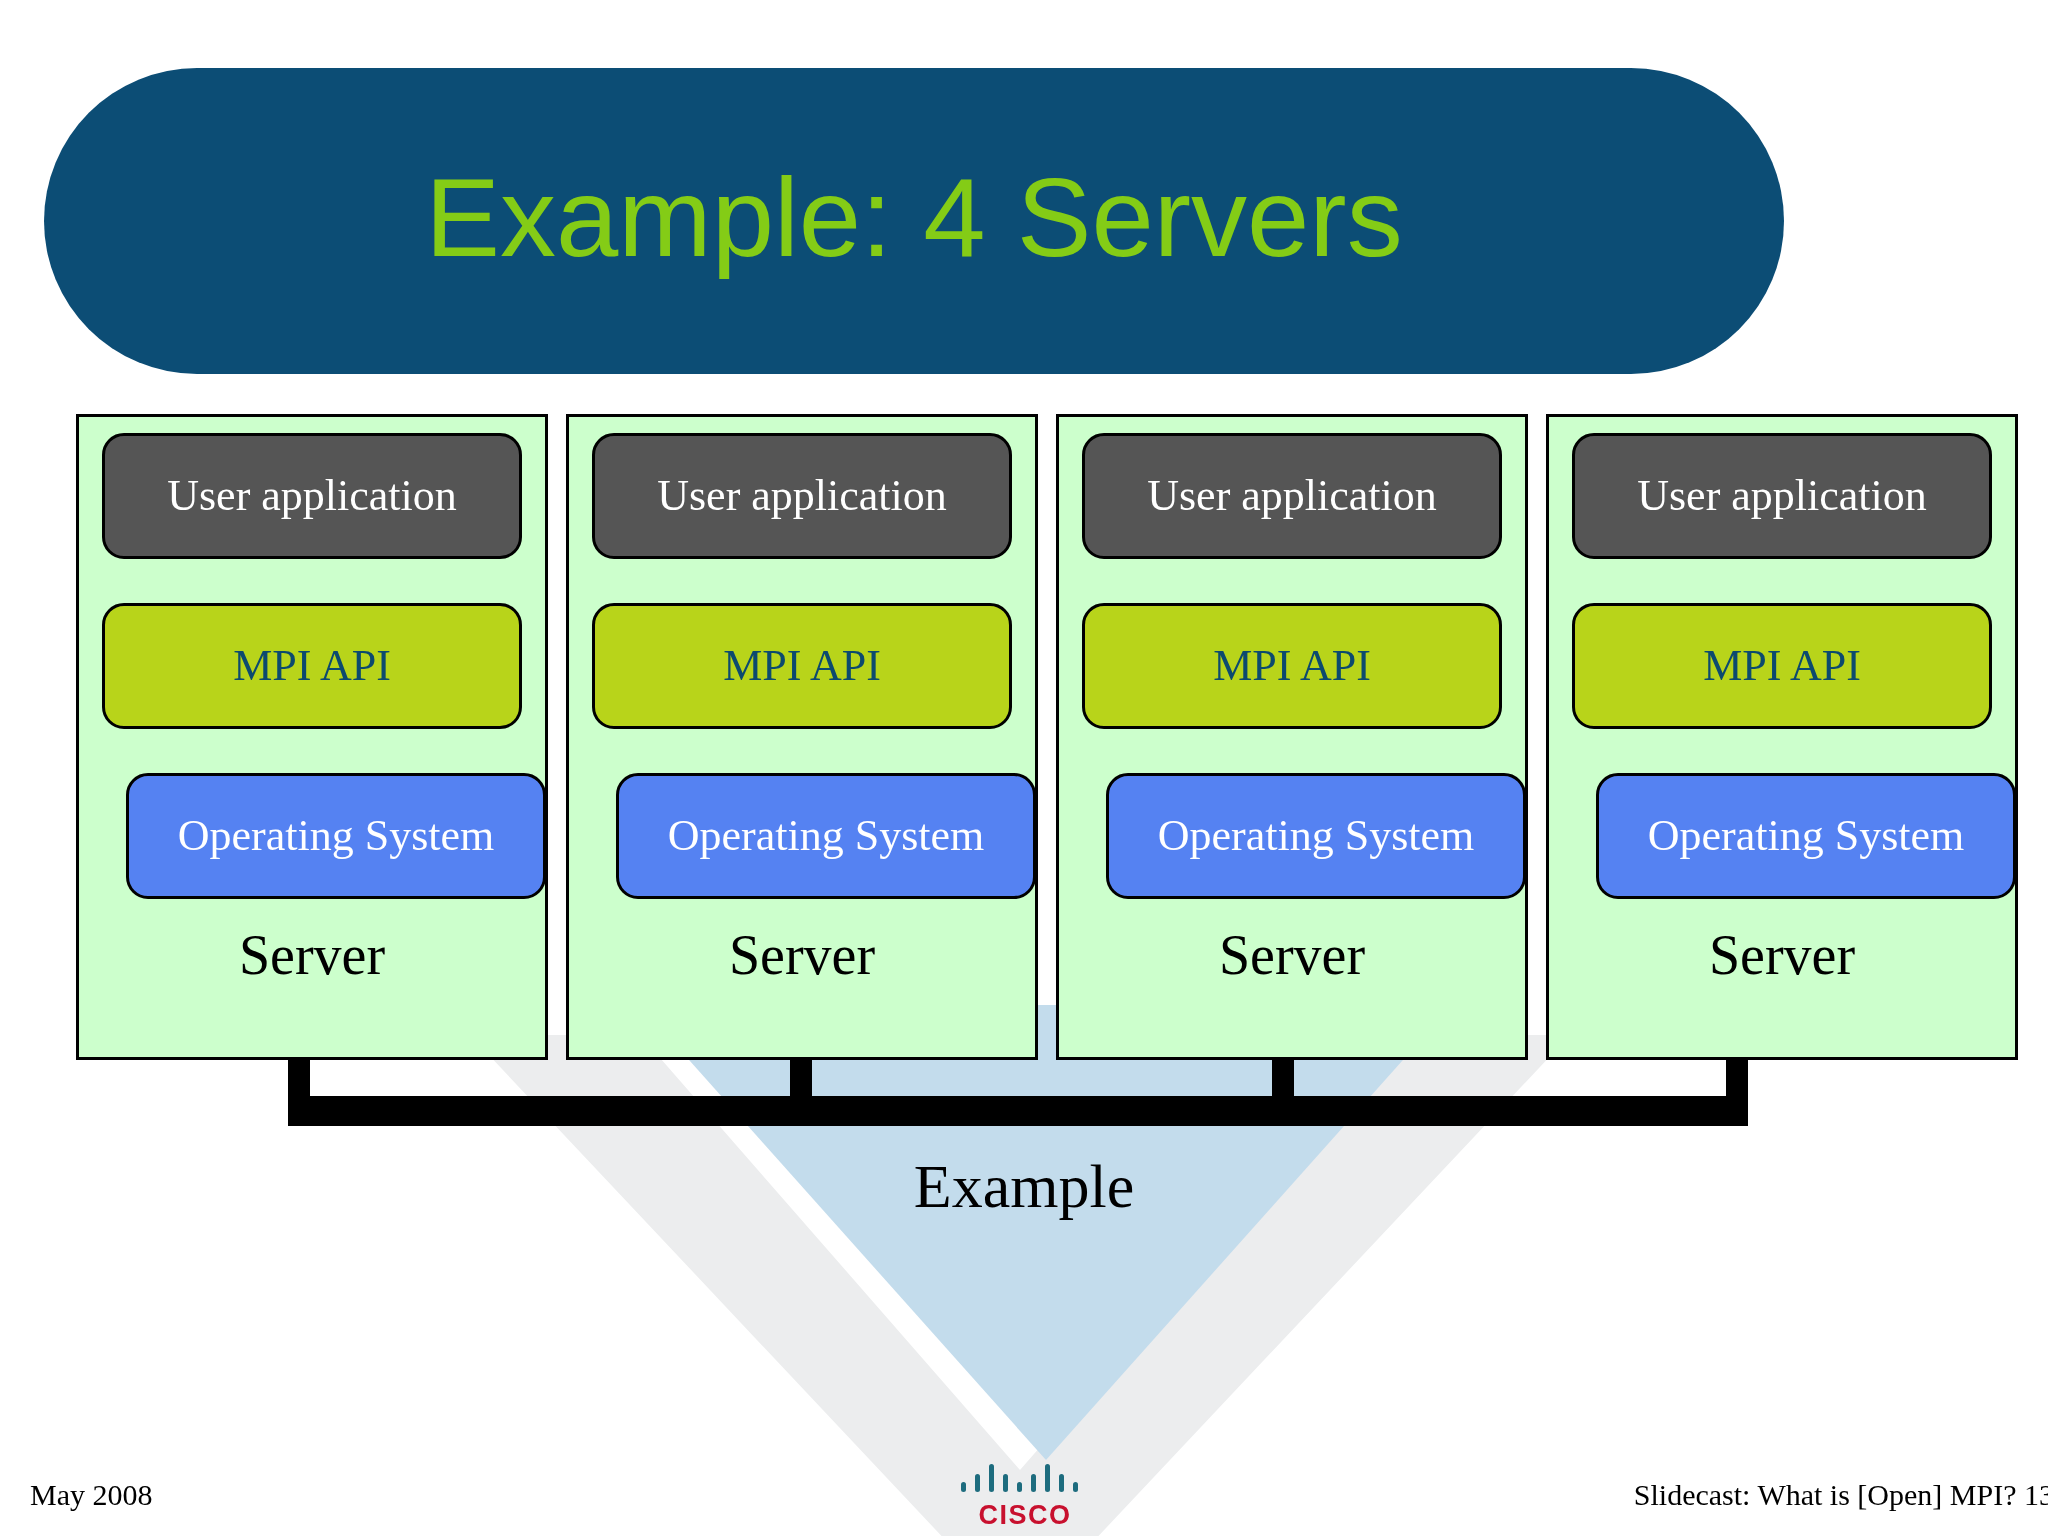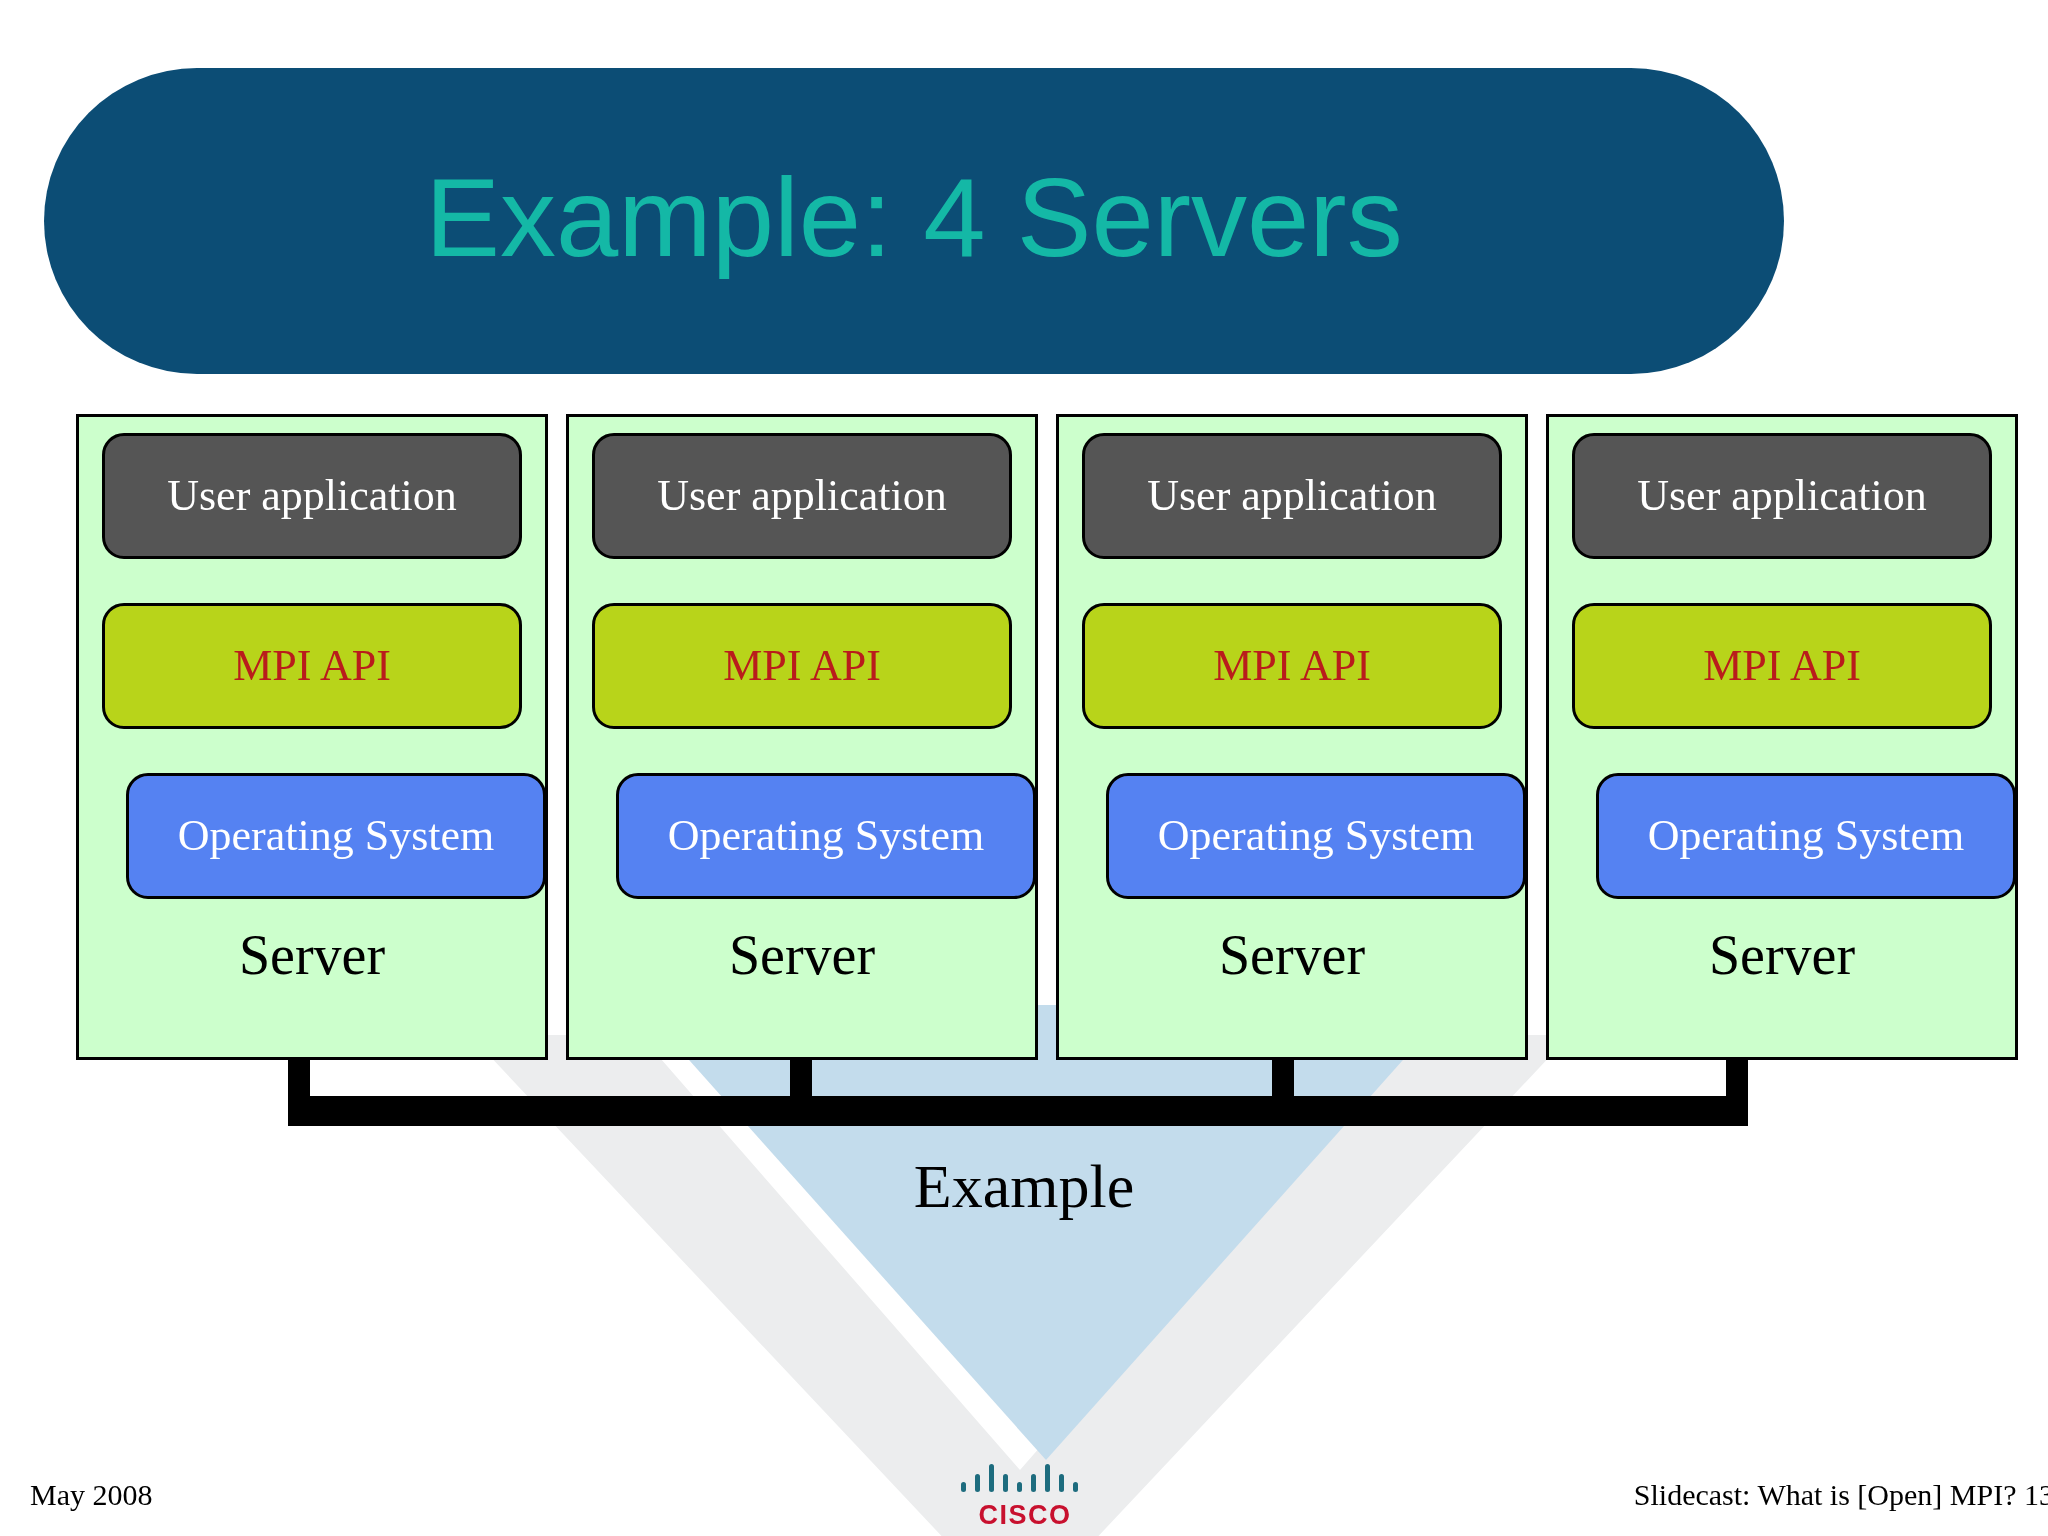--- a/index.html
+++ b/index.html
@@ -43,21 +43,21 @@
     background: #0C4D75;
     border-radius: 153px / 153px;
     z-index: 2;
     display: flex;
     align-items: center;
     justify-content: center;
   }
   #title-text {
     font-family: "Liberation Sans", "DejaVu Sans", sans-serif;
     font-size: 112px;
-    color: #14b8a6;
+    color: #84cc16;
     font-weight: 400;
     letter-spacing: 0px;
     line-height: 1;
     text-align: center;
     white-space: nowrap;
     padding-bottom: 6px;
   }
 
   
   #servers-row {
@@ -94,21 +94,21 @@
     font-size: 44px;
     line-height: 1;
     text-align: center;
   }
   .layer-app {
     background: #555555;
     color: #ffffff;
   }
   .layer-mpi {
     background: #B8D41A;
-    color: #b91c1c;
+    color: #0c4a6e;
     margin-top: 44px;
   }
   .layer-os {
     background: #5582F2;
     color: #ffffff;
     margin-top: 44px;
     margin-left: 48px;
   }
   .server-label {
     margin-top: 28px;

